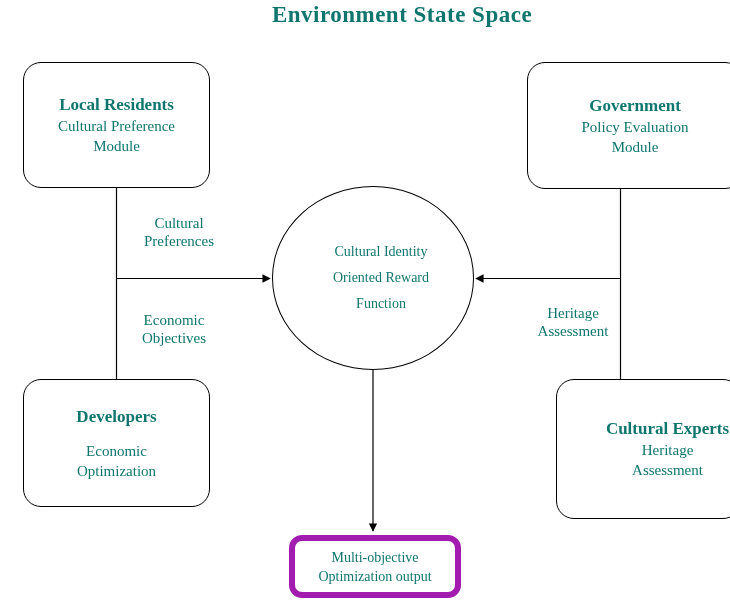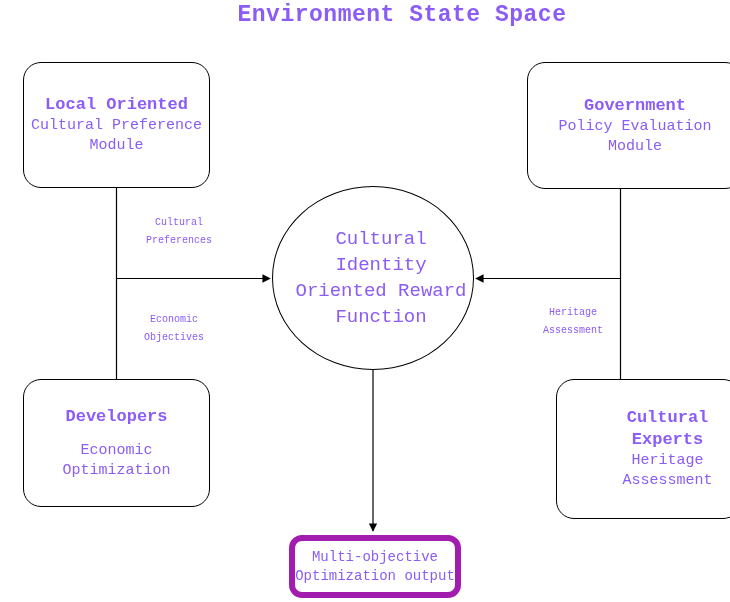--- a/index.html
+++ b/index.html
@@ -5,22 +5,22 @@
   html, body {
     margin: 0;
     padding: 0;
     background: #ffffff;
   }
   .canvas {
     position: relative;
     width: 730px;
     height: 602px;
     background: #ffffff;
-    font-family: Liberation Mono, monospace;
-    color: #8b5cf6;
+    font-family: Liberation Serif, serif;
+    color: #0f766e;
     overflow: hidden;
   }
   .title {
     position: absolute;
     top: 2px;
     left: 37px;
     width: 730px;
     margin: 0;
     text-align: center;
     font-size: 23px;
@@ -61,21 +61,21 @@
     border: 1px solid #000000;
     border-radius: 50%;
     background: #ffffff;
     display: flex;
     justify-content: center;
     align-items: center;
     text-align: center;
     box-sizing: border-box;
   }
   .circle-label {
-    font-size: 19px;
+    font-size: 14px;
     line-height: 26px;
     margin-left: 16px;
   }
   .output-box {
     position: absolute;
     left: 289px;
     top: 535px;
     width: 172px;
     height: 63px;
     border: 6px solid #a21caf;
@@ -88,21 +88,21 @@
     box-sizing: border-box;
   }
   .output-label {
     font-size: 14px;
     line-height: 19px;
   }
   .edge-label {
     position: absolute;
     width: 110px;
     text-align: center;
-    font-size: 10px;
+    font-size: 15px;
     line-height: 18px;
   }
   .connectors {
     position: absolute;
     left: 0;
     top: 0;
     pointer-events: none;
   }
   .connectors line {
     stroke: #000000;
@@ -110,21 +110,21 @@
   }
 </style>
 </head>
 <body>
 
 <div class="canvas">
 
   <h1 class="title">Environment State Space</h1>
 
   <div class="node" style="left:23px; top:62px; width:187px; height:126px;">
-    <div class="node-title">Local Oriented</div>
+    <div class="node-title">Local Residents</div>
     <div class="node-subtitle multiline">Cultural Preference
 Module</div>
   </div>
 
   <div class="node" style="left:527px; top:62px; width:216px; height:127px;">
     <div class="node-title">Government</div>
     <div class="node-subtitle multiline">Policy Evaluation
 Module</div>
   </div>
 

